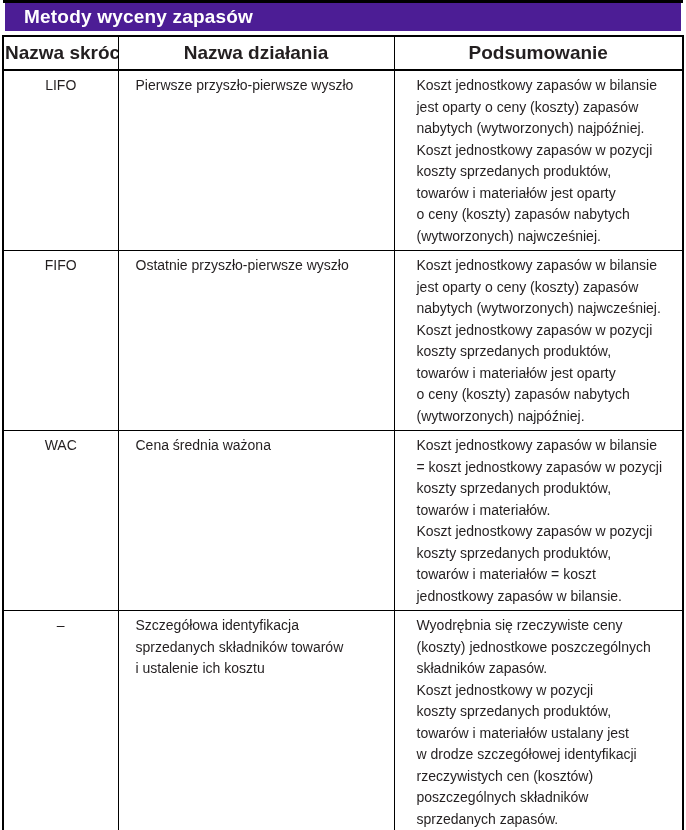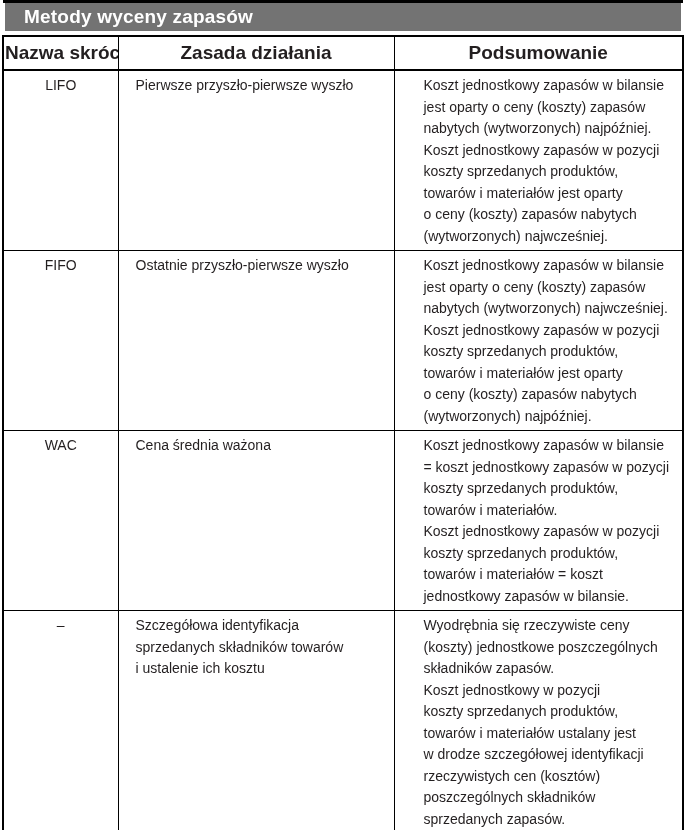--- a/index.html
+++ b/index.html
@@ -11,21 +11,21 @@
   }
   .page { width: 686px; padding: 0 2px; }
 
   .top-rule {
     height: 3px;
     background: #000000;
     margin: 0 1px;
   }
   .title-bar {
     height: 28px;
-    background: #737373;
+    background: #4c1d95;
     display: flex;
     align-items: center;
     padding-left: 19px;
     margin: 0 3px 4px 3px;
   }
   .title-text {
     color: #ffffff;
     font-weight: bold;
     font-size: 19px;
     letter-spacing: 0.2px;
@@ -64,21 +64,21 @@
   td.cell-name {
     text-align: center;
     padding-left: 2px;
     padding-right: 2px;
   }
   td.cell-principle {
     padding-left: 17px;
     padding-right: 8px;
   }
   td.cell-summary {
-    padding-left: 29px;
+    padding-left: 22px;
     padding-right: 8px;
   }
 </style>
 </head>
 <body>
 
 <div class="page">
 
   <div class="top-rule"></div>
 
@@ -88,21 +88,21 @@
 
   <table class="methods-table">
     <colgroup>
       <col class="c1">
       <col class="c2">
       <col class="c3">
     </colgroup>
     <thead>
       <tr>
         <th>Nazwa skrócona</th>
-        <th>Zasada działania</th>
+        <th>Nazwa działania</th>
         <th>Podsumowanie</th>
       </tr>
     </thead>
     <tbody>
       <tr>
         <td class="cell-name">LIFO</td>
         <td class="cell-principle">Pierwsze przyszło-pierwsze wyszło</td>
         <td class="cell-summary">Koszt jednostkowy zapasów w bilansie
 jest oparty o ceny (koszty) zapasów
 nabytych (wytworzonych) najpóźniej.

